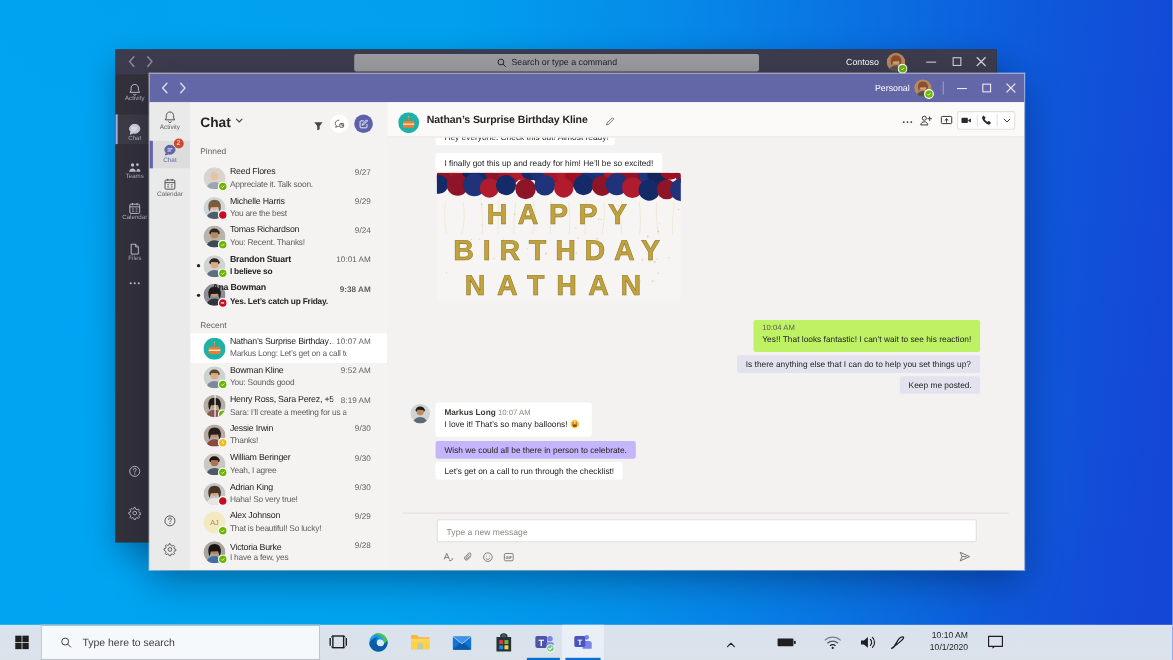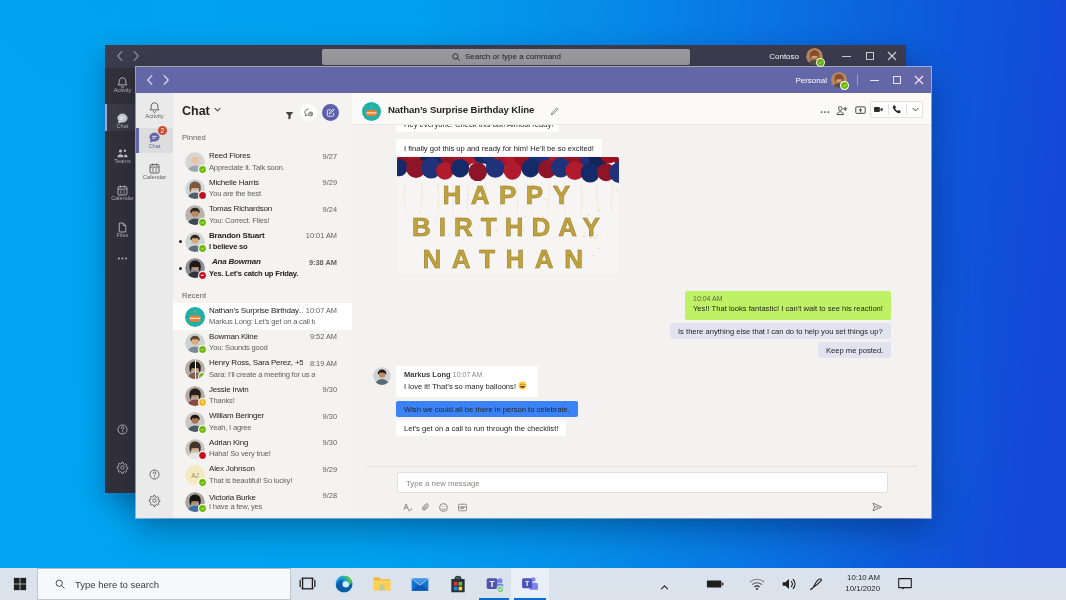--- a/index.html
+++ b/index.html
@@ -225,21 +225,21 @@
           </svg>
           <svg class="pb" width="9" height="9" viewBox="0 0 10 10" style="position:absolute;right:-1.5px;bottom:-1.5px">
             <circle cx="5" cy="5" r="4.4" fill="#6bb700" stroke="#fff" stroke-width="1.2"></circle>
             <g transform="translate(1.4,1.4)">
               <path d="M3.1 5.1l1.3 1.3 2.4-2.6" stroke="#fff" stroke-width="1.1" fill="none" stroke-linecap="round" stroke-linejoin="round" transform="translate(0.1,0.2) scale(0.72)"></path>
             </g>
           </svg>
         </div>
       </div>
       <div style="position:absolute;left:36px;top:111px;width:94px;white-space:nowrap;overflow:hidden;font-size:8px;letter-spacing:-0.2px;color:#252423;">Tomas Richardson</div>
-      <div style="position:absolute;left:36px;top:122.5px;width:106px;white-space:nowrap;overflow:hidden;font-size:7.6px;letter-spacing:-0.2px;color:#616161;">You: Correct. Files!</div>
+      <div style="position:absolute;left:36px;top:122.5px;width:106px;white-space:nowrap;overflow:hidden;font-size:7.6px;letter-spacing:-0.2px;color:#616161;">You: Recent. Thanks!</div>
       <div style="position:absolute;right:15px;top:111.5px;font-size:7.4px;color:#616161;">9/24</div>
 <div style="position:absolute;left:6px;top:147.0px;width:3px;height:3px;border-radius:50%;background:#252423"></div>
       <div style="position:absolute;left:12px;top:138.5px">
         <div class="av" style="width:20px;height:20px;">
           <svg width="20" height="20" viewBox="0 0 20 20">
             <circle cx="10" cy="10" r="10" fill="#cfd4d2"></circle>
             <circle cx="10" cy="8.2" r="3.6" fill="#d9a97f"></circle>
             <path d="M10 2.8c-2.9 0-4.7 1.9-4.8 4.4l1.4 1 .5-2 6 .1.4 1.9 1.4-1c-.2-2.5-2-4.4-4.9-4.4z" fill="#33271e"></path>
             <path d="M2.6 20a7.4 6.6 0 0 1 14.8 0z" fill="#5d6f7c"></path>
           </svg>
@@ -264,21 +264,21 @@
             <path d="M2.6 20a7.4 6.6 0 0 1 14.8 0z" fill="#30343c"></path>
           </svg>
           <svg class="pb" width="9" height="9" viewBox="0 0 10 10" style="position:absolute;right:-1.5px;bottom:-1.5px">
             <circle cx="5" cy="5" r="4.4" fill="#c50f1f" stroke="#fff" stroke-width="1.2"></circle>
             <g transform="translate(1.4,1.4)">
               <rect x="1.6" y="3" width="3.8" height="1.1" rx="0.5" fill="#fff" transform="scale(0.96)"></rect>
             </g>
           </svg>
         </div>
       </div>
-      <div style="position:absolute;left:39px;top:164px;width:94px;white-space:nowrap;overflow:hidden;font-size:8px;letter-spacing:-0.2px;color:#252423;font-weight:bold;color:#252423;font-style:italic;">Ana Bowman</div>
+      <div style="position:absolute;left:20px;top:164px;width:94px;white-space:nowrap;overflow:hidden;font-size:8px;letter-spacing:-0.2px;color:#252423;font-weight:bold;color:#252423;">Ana Bowman</div>
       <div style="position:absolute;left:36px;top:175.5px;width:106px;white-space:nowrap;overflow:hidden;font-size:7.6px;letter-spacing:-0.2px;color:#616161;font-weight:bold;color:#252423;">Yes. Let’s catch up Friday.</div>
       <div style="position:absolute;right:15px;top:164.5px;font-size:7.4px;color:#616161;font-weight:bold;">9:38 AM</div>
 <div class="abs" style="left:9px;top:197.5px;font-size:7.6px;color:#616161;">Recent</div>
 <div style="position:absolute;left:0;top:210.0px;width:100%;height:27px;background:#fff"></div>
       <div style="position:absolute;left:12px;top:213.5px"><svg width="20" height="20" viewBox="0 0 24 24">
           <circle cx="12" cy="12" r="12" fill="#1fb1a7"></circle>
           <rect x="5.6" y="10.2" width="12.8" height="7.6" rx="1" fill="#ed7d31"></rect>
           <rect x="5.6" y="13" width="12.8" height="1.5" fill="#fbe3cd"></rect>
           <rect x="11.4" y="6" width="1.2" height="3.4" fill="#ed7d31"></rect>
           <path d="M12 4.4v1.4" stroke="#f5c242" stroke-width="1"></path>
@@ -538,21 +538,21 @@
 <div class="abs" style="left:44px;top:273px;width:142px;height:31px;background:#fff;border-radius:2px;">
         <div style="position:absolute;left:8px;top:4px;font-size:7.5px;color:#424242;white-space:nowrap"><b style="font-weight:bold;color:#3b3a39">Markus Long</b> <span style="color:#8a8886;font-size:7px">10:07 AM</span></div>
         <div style="position:absolute;left:8px;top:15px;font-size:7.6px;color:#252423;white-space:nowrap">I love it! That’s so many balloons! <svg width="9" height="9" viewBox="0 0 16 16" style="vertical-align:-1.5px">
             <circle cx="8" cy="8" r="7" fill="#ffc83d"></circle>
             <circle cx="5.4" cy="6.2" r="1" fill="#5d4037"></circle>
             <circle cx="10.6" cy="6.2" r="1" fill="#5d4037"></circle>
             <path d="M3.8 8.8c.6 2.4 2.2 3.8 4.2 3.8s3.6-1.4 4.2-3.8z" fill="#5d4037"></path>
             <path d="M5 11.6c.9.7 1.9 1 3 1s2.1-.3 3-1c-.8-.5-1.9-.7-3-.7s-2.2.2-3 .7z" fill="#e53935"></path>
           </svg></div>
       </div>
-<div class="abs" style="left:44px;top:308px;width:182px;height:16px;background:#3b82f6;border-radius:2px;">
+<div class="abs" style="left:44px;top:308px;width:182px;height:16px;background:#c4b5fd;border-radius:2px;">
         <div style="position:absolute;left:8px;top:4px;font-size:7.6px;color:#252423;white-space:nowrap">Wish we could all be there in person to celebrate.</div>
       </div>
 <div class="abs" style="left:44px;top:327px;width:170px;height:16px;background:#fff;border-radius:2px;">
         <div style="position:absolute;left:8px;top:4px;font-size:7.6px;color:#252423;white-space:nowrap">Let’s get on a call to run through the checklist!</div>
       </div>
 <div class="abs" style="left:14px;top:373px;width:551px;height:1px;background:#e1dfdd"></div>
 <div class="abs" style="left:45px;top:379px;width:491px;height:21px;background:#fff;border:1px solid #e1dfdd;border-radius:2px;">
         <div style="position:absolute;left:8px;top:5.5px;font-size:7.8px;color:#8a8886">Type a new message</div>
       </div>
 <div class="abs" style="left:50px;top:406px"><svg width="11" height="11" viewBox="0 0 16 16" fill="none" stroke="#616161" stroke-width="1.05">

